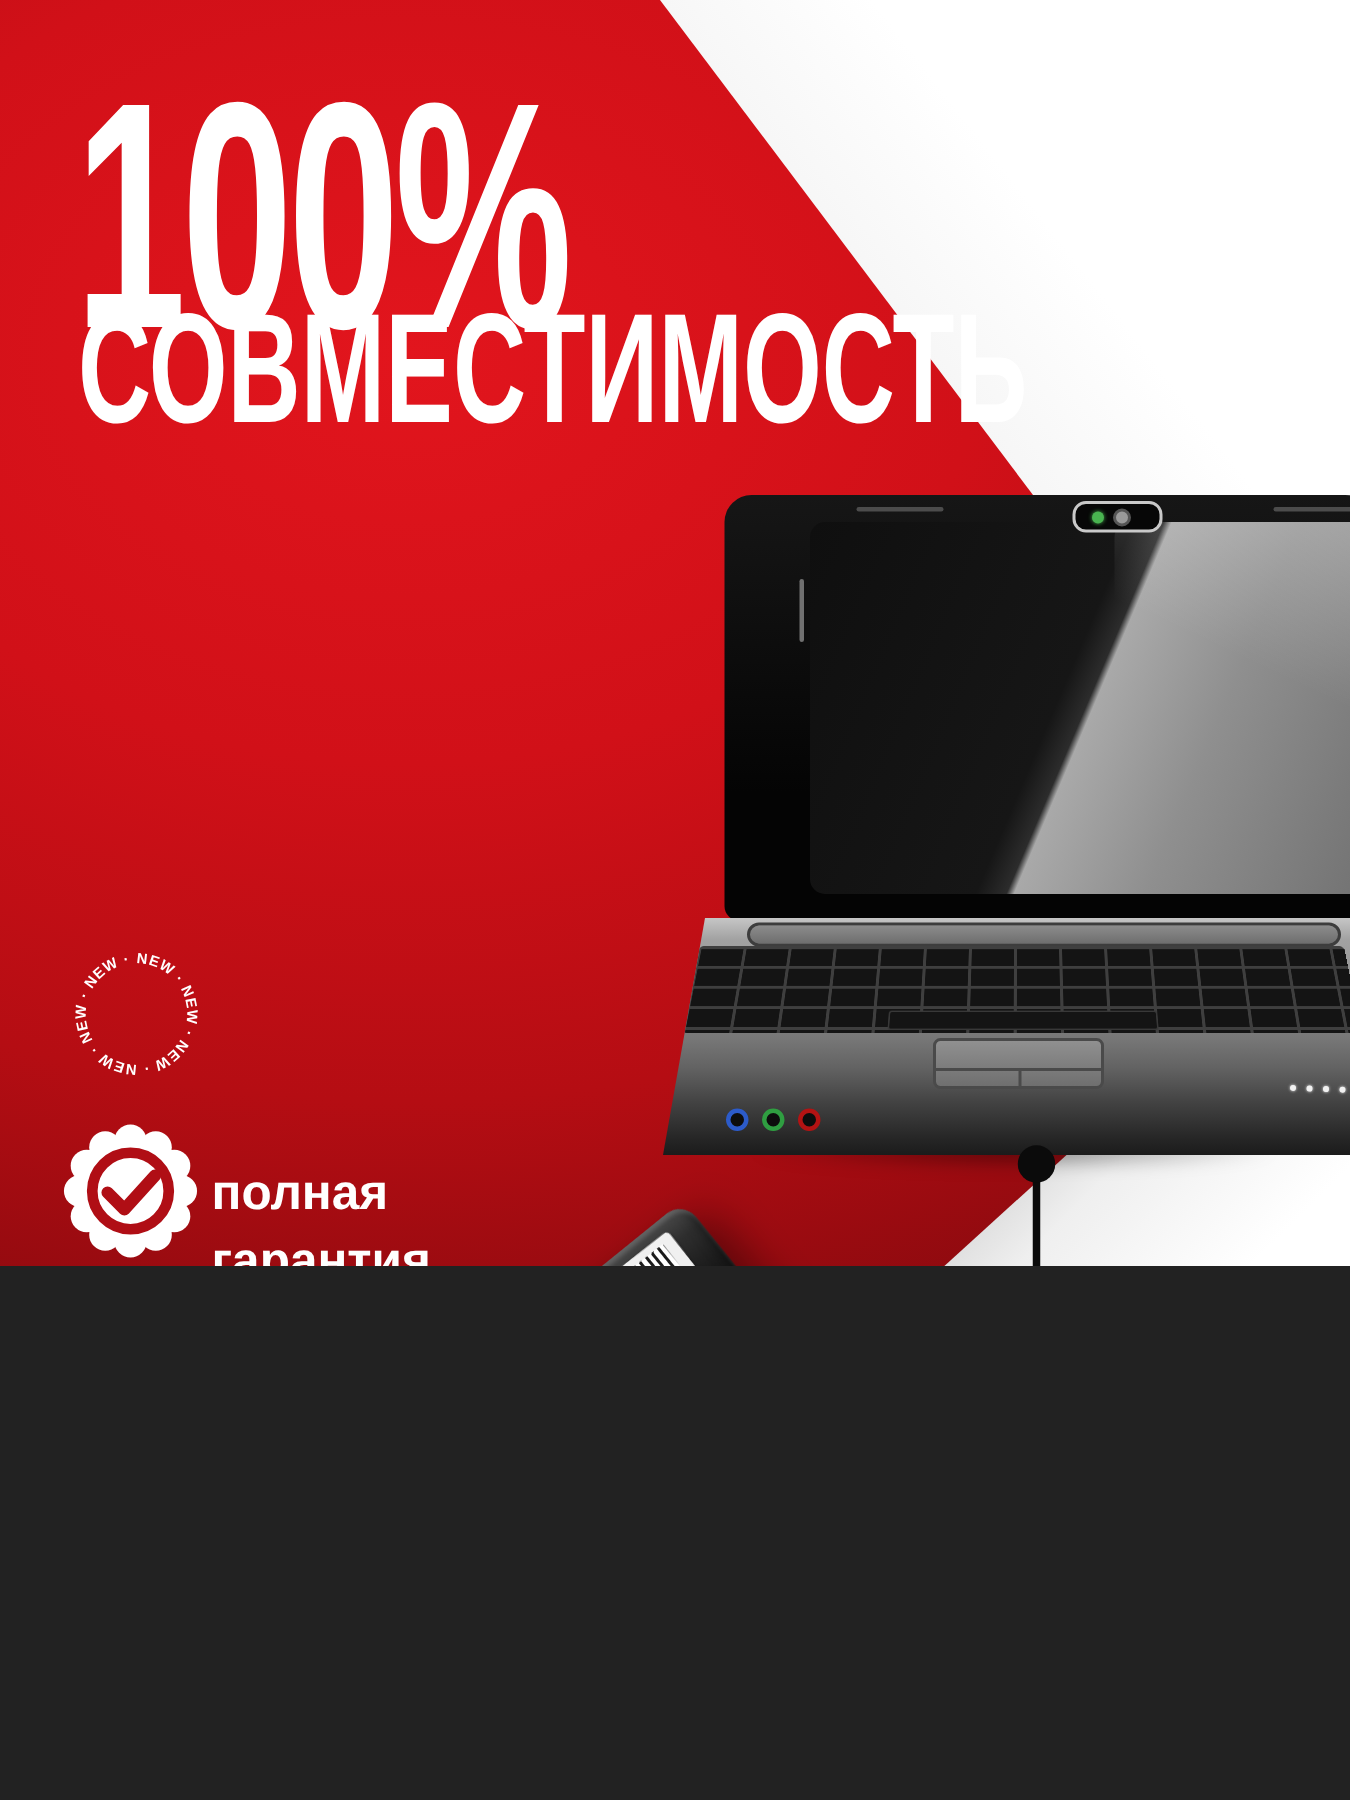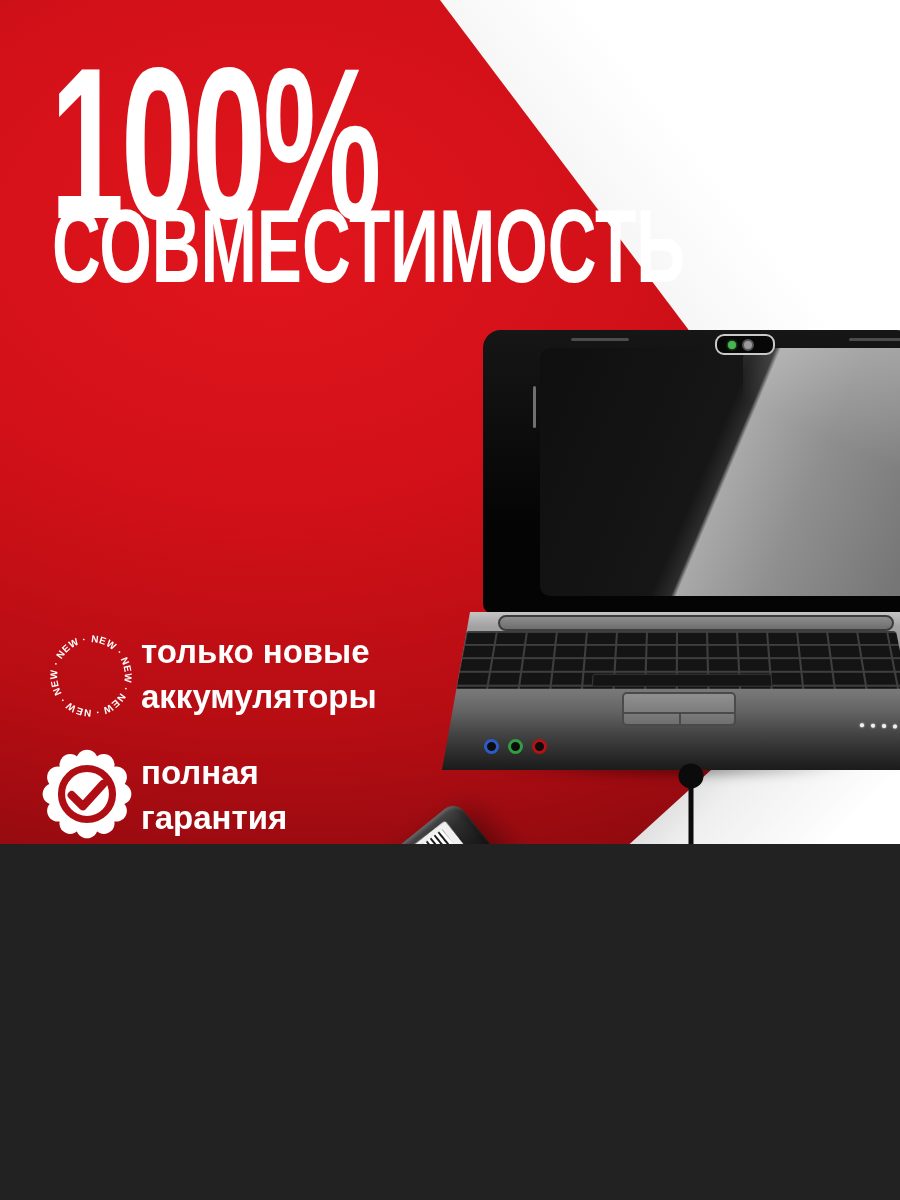--- a/index.html
+++ b/index.html
@@ -35,21 +35,21 @@
     transform:scaleX(.65);transform-origin:0 0;z-index:7;white-space:nowrap;
   }
   .description{
     left:57px;top:378px;width:440px;color:#fff;font-weight:bold;font-size:27.5px;
     line-height:37px;white-space:pre-line;z-index:7;
   }
 
   
   .feature-label{color:#fff;font-weight:bold;font-size:33px;line-height:45px;white-space:pre-line;z-index:7;}
   .fl-new{left:141px;top:629px;}
-  .fl-war{left:141px;top:750px;}
+  .fl-war{left:141px;top:772px;}
   .new-badge{left:44px;top:629px;width:94px;height:94px;z-index:7;}
   .war-badge{left:36px;top:743px;width:102px;height:102px;z-index:7;}
 
   
   .laptop{left:440px;top:330px;width:465px;height:452px;z-index:3;}
   .laptop-shadow{
     left:430px;top:752px;width:492px;height:32px;z-index:2;
     background:radial-gradient(50% 50% at 50% 50%, rgba(0,0,0,.45), rgba(0,0,0,0) 72%);
     filter:blur(5px);
   }
@@ -151,22 +151,20 @@
 
 
   <svg class="abs new-badge" viewBox="0 0 100 100">
     <defs>
         <path id="newcirc" d="M 50 14 a 36 36 0 1 1 -0.01 0" fill="none"></path>
       </defs>
     <text font-size="10.5" font-weight="bold" fill="#ffffff" letter-spacing="0.6">
       <textPath href="#newcirc">NEW · NEW · NEW · NEW · NEW · NEW ·</textPath>
     </text>
   </svg>
-  <div class="abs feature-label fl-new">только новые
-аккумуляторы</div>
 
   <svg class="abs war-badge" viewBox="0 0 100 100">
     <g fill="#ffffff">
       <circle cx="50" cy="50" r="36"></circle>
       <circle cx="83" cy="50" r="10.5"></circle>
         <circle cx="78.6" cy="66.5" r="10.5"></circle>
       <circle cx="66.5" cy="78.6" r="10.5"></circle>
         <circle cx="50" cy="83" r="10.5"></circle>
       <circle cx="33.5" cy="78.6" r="10.5"></circle>
         <circle cx="21.4" cy="66.5" r="10.5"></circle>

